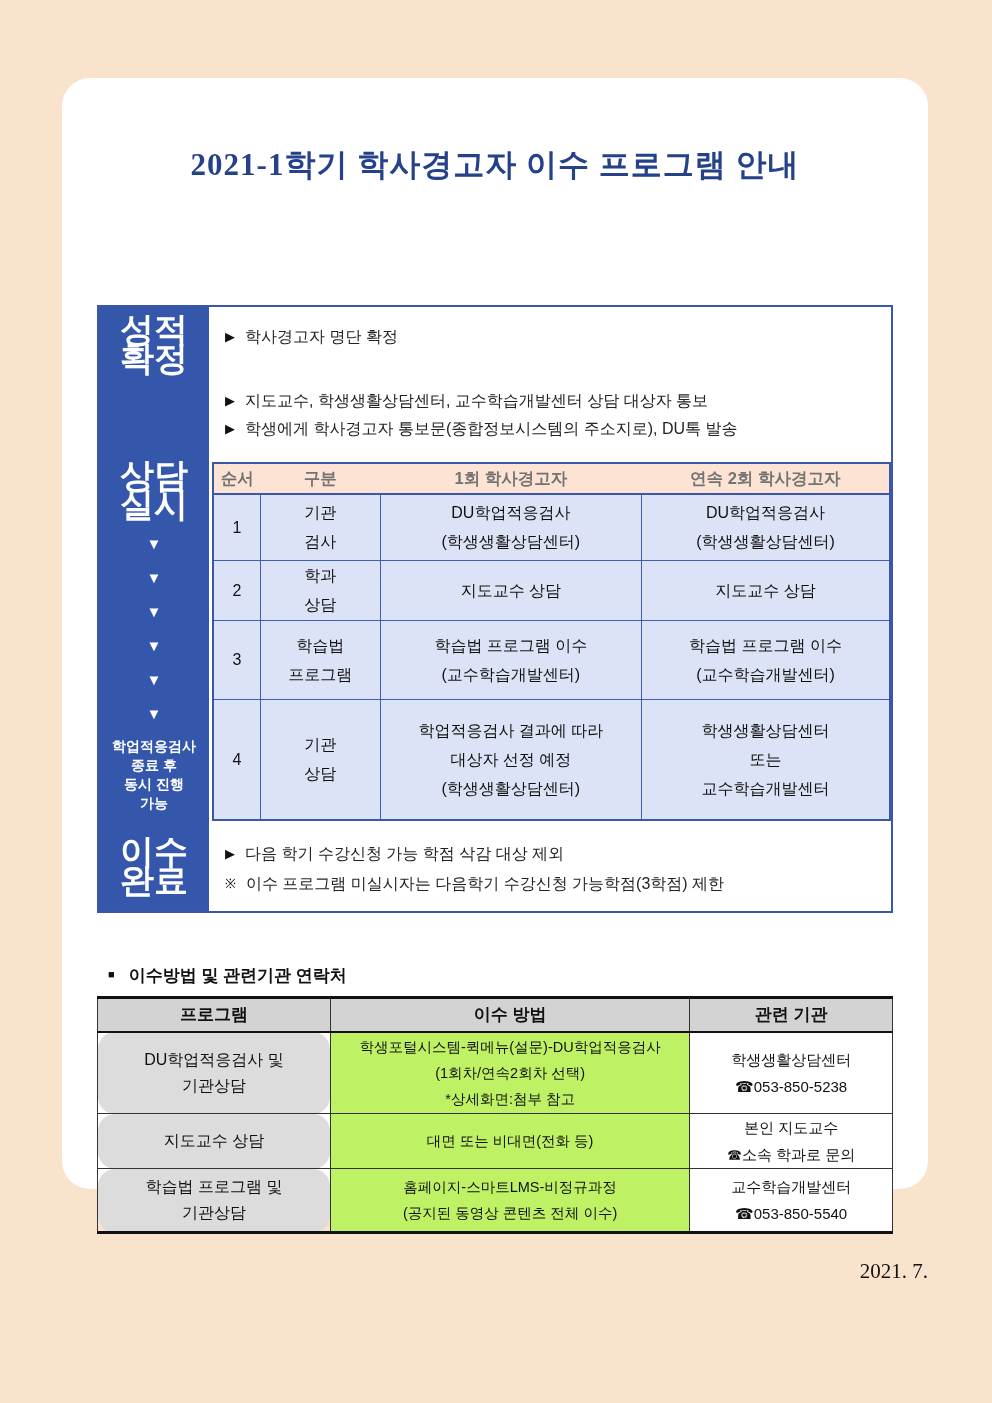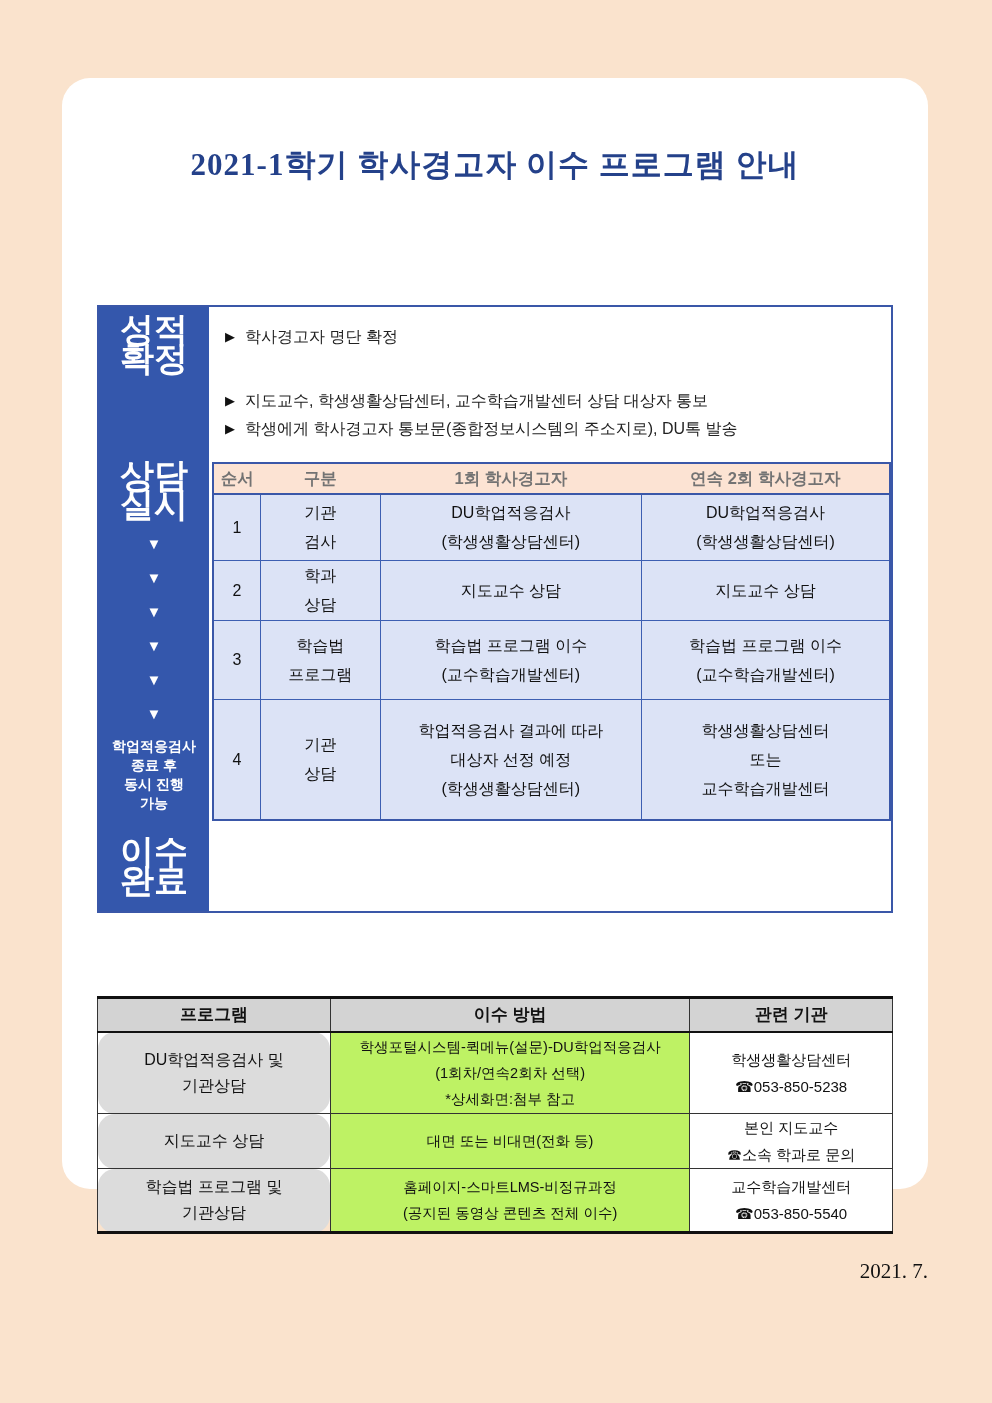--- a/index.html
+++ b/index.html
@@ -208,24 +208,35 @@
             <td>학업적응검사 결과에 따라
 대상자 선정 예정
 (학생생활상담센터)</td>
             <td>학생생활상담센터
 또는
 교수학습개발센터</td>
           </tr>
         </tbody>
       </table>
 
+      <div class="fc-row fc-row4">
+        <div>
+          <span class="blt">▶</span><span>다음 학기 수강신청 가능 학점 삭감 대상 제외</span>
+        </div>
+        <div>
+          <span class="blt">※</span><span>이수 프로그램 미실시자는 다음학기 수강신청 가능학점(3학점) 제한</span>
+        </div>
+      </div>
 
     </div>
   </div>
 
+  <div class="sec-heading contact-heading">
+    <span class="marker">■</span><span>이수방법 및 관련기관 연락처</span>
+  </div>
 
   <table class="ct-table">
     <colgroup>
       <col style="width:29.3%">
         <col style="width:45.2%">
         <col style="width:25.5%">
     </colgroup>
     <thead>
       <tr>
         <th>프로그램</th>

